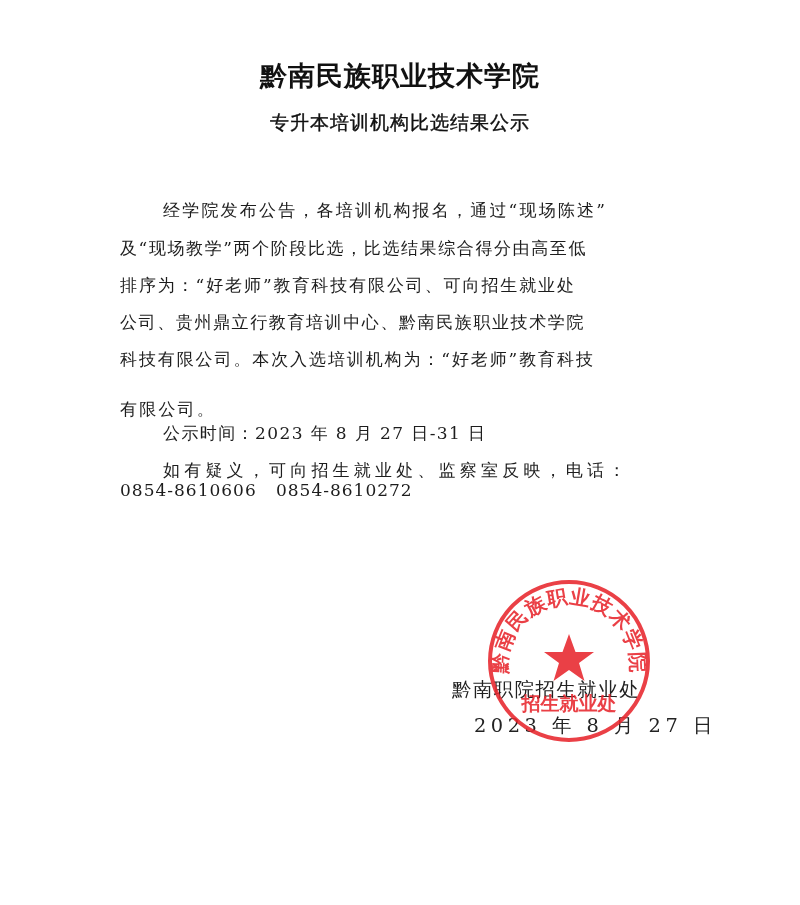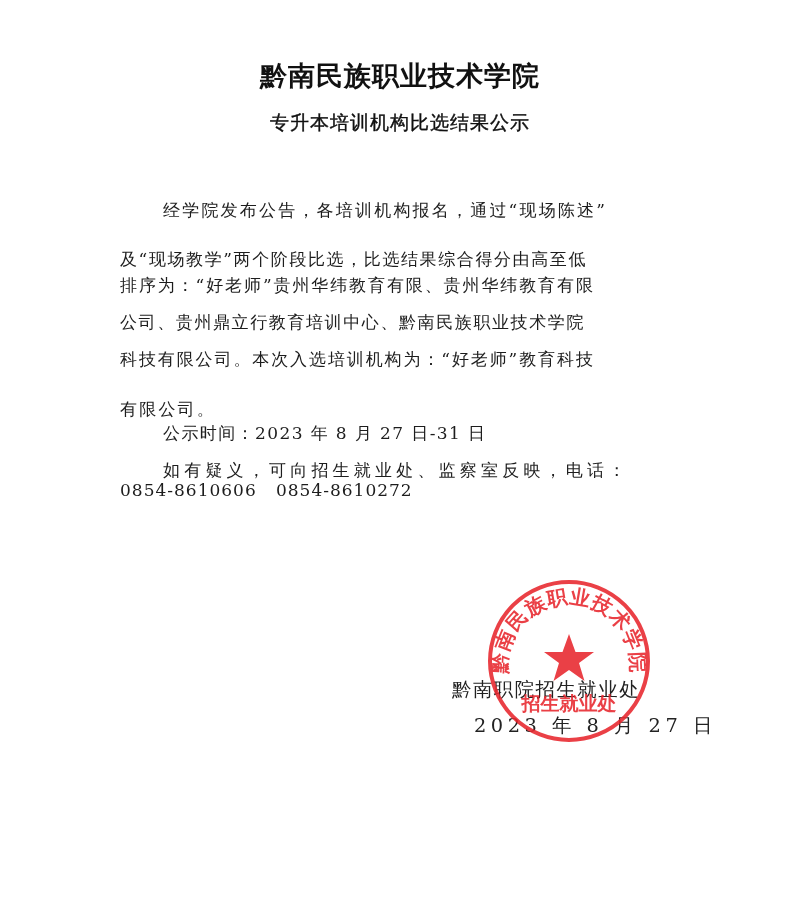--- a/index.html
+++ b/index.html
@@ -59,22 +59,22 @@
 </style>
 </head>
 <body>
 
 <div>
 
   <div class="title t1">黔南民族职业技术学院</div>
   <div class="title t2">专升本培训机构比选结果公示</div>
 
   <div class="line indent" style="top:199px;">经学院发布公告，各培训机构报名，通过“现场陈述”</div>
-  <div class="line" style="top:248px; letter-spacing:1.6px;">及“现场教学”两个阶段比选，比选结果综合得分由高至低</div>
-  <div class="line" style="top:274px; letter-spacing:1.9px;">排序为：“好老师”贵州华纬教育有限、贵州华纬教育有限</div>
+  <div class="line" style="top:237px; letter-spacing:1.6px;">及“现场教学”两个阶段比选，比选结果综合得分由高至低</div>
+  <div class="line" style="top:274px; letter-spacing:1.9px;">排序为：“好老师”教育科技有限公司、可向招生就业处</div>
   <div class="line" style="top:311px; letter-spacing:1.6px;">公司、贵州鼎立行教育培训中心、黔南民族职业技术学院</div>
   <div class="line" style="top:348px; letter-spacing:1.9px;">科技有限公司。本次入选培训机构为：“好老师”教育科技</div>
   <div class="line" style="top:398px;">有限公司。</div>
 
   <div class="line indent" style="top:422px; letter-spacing:1.4px;">公示时间：2023 年 8 月 27 日-31 日</div>
   <div class="line indent" style="top:459px; letter-spacing:4.2px;text-align:center;">如有疑义，可向招生就业处、监察室反映，电话：</div>
   <div class="line" style="top:480px; letter-spacing:1px; white-space:pre;">0854-8610606   0854-8610272</div>
 
   <div class="sig" style="left:452px; top:676px; letter-spacing:1.5px;">黔南职院招生就业处</div>
   <div class="sig" style="left:474px; top:712px; letter-spacing:4.5px;">2023 年 8 月 27 日</div>

